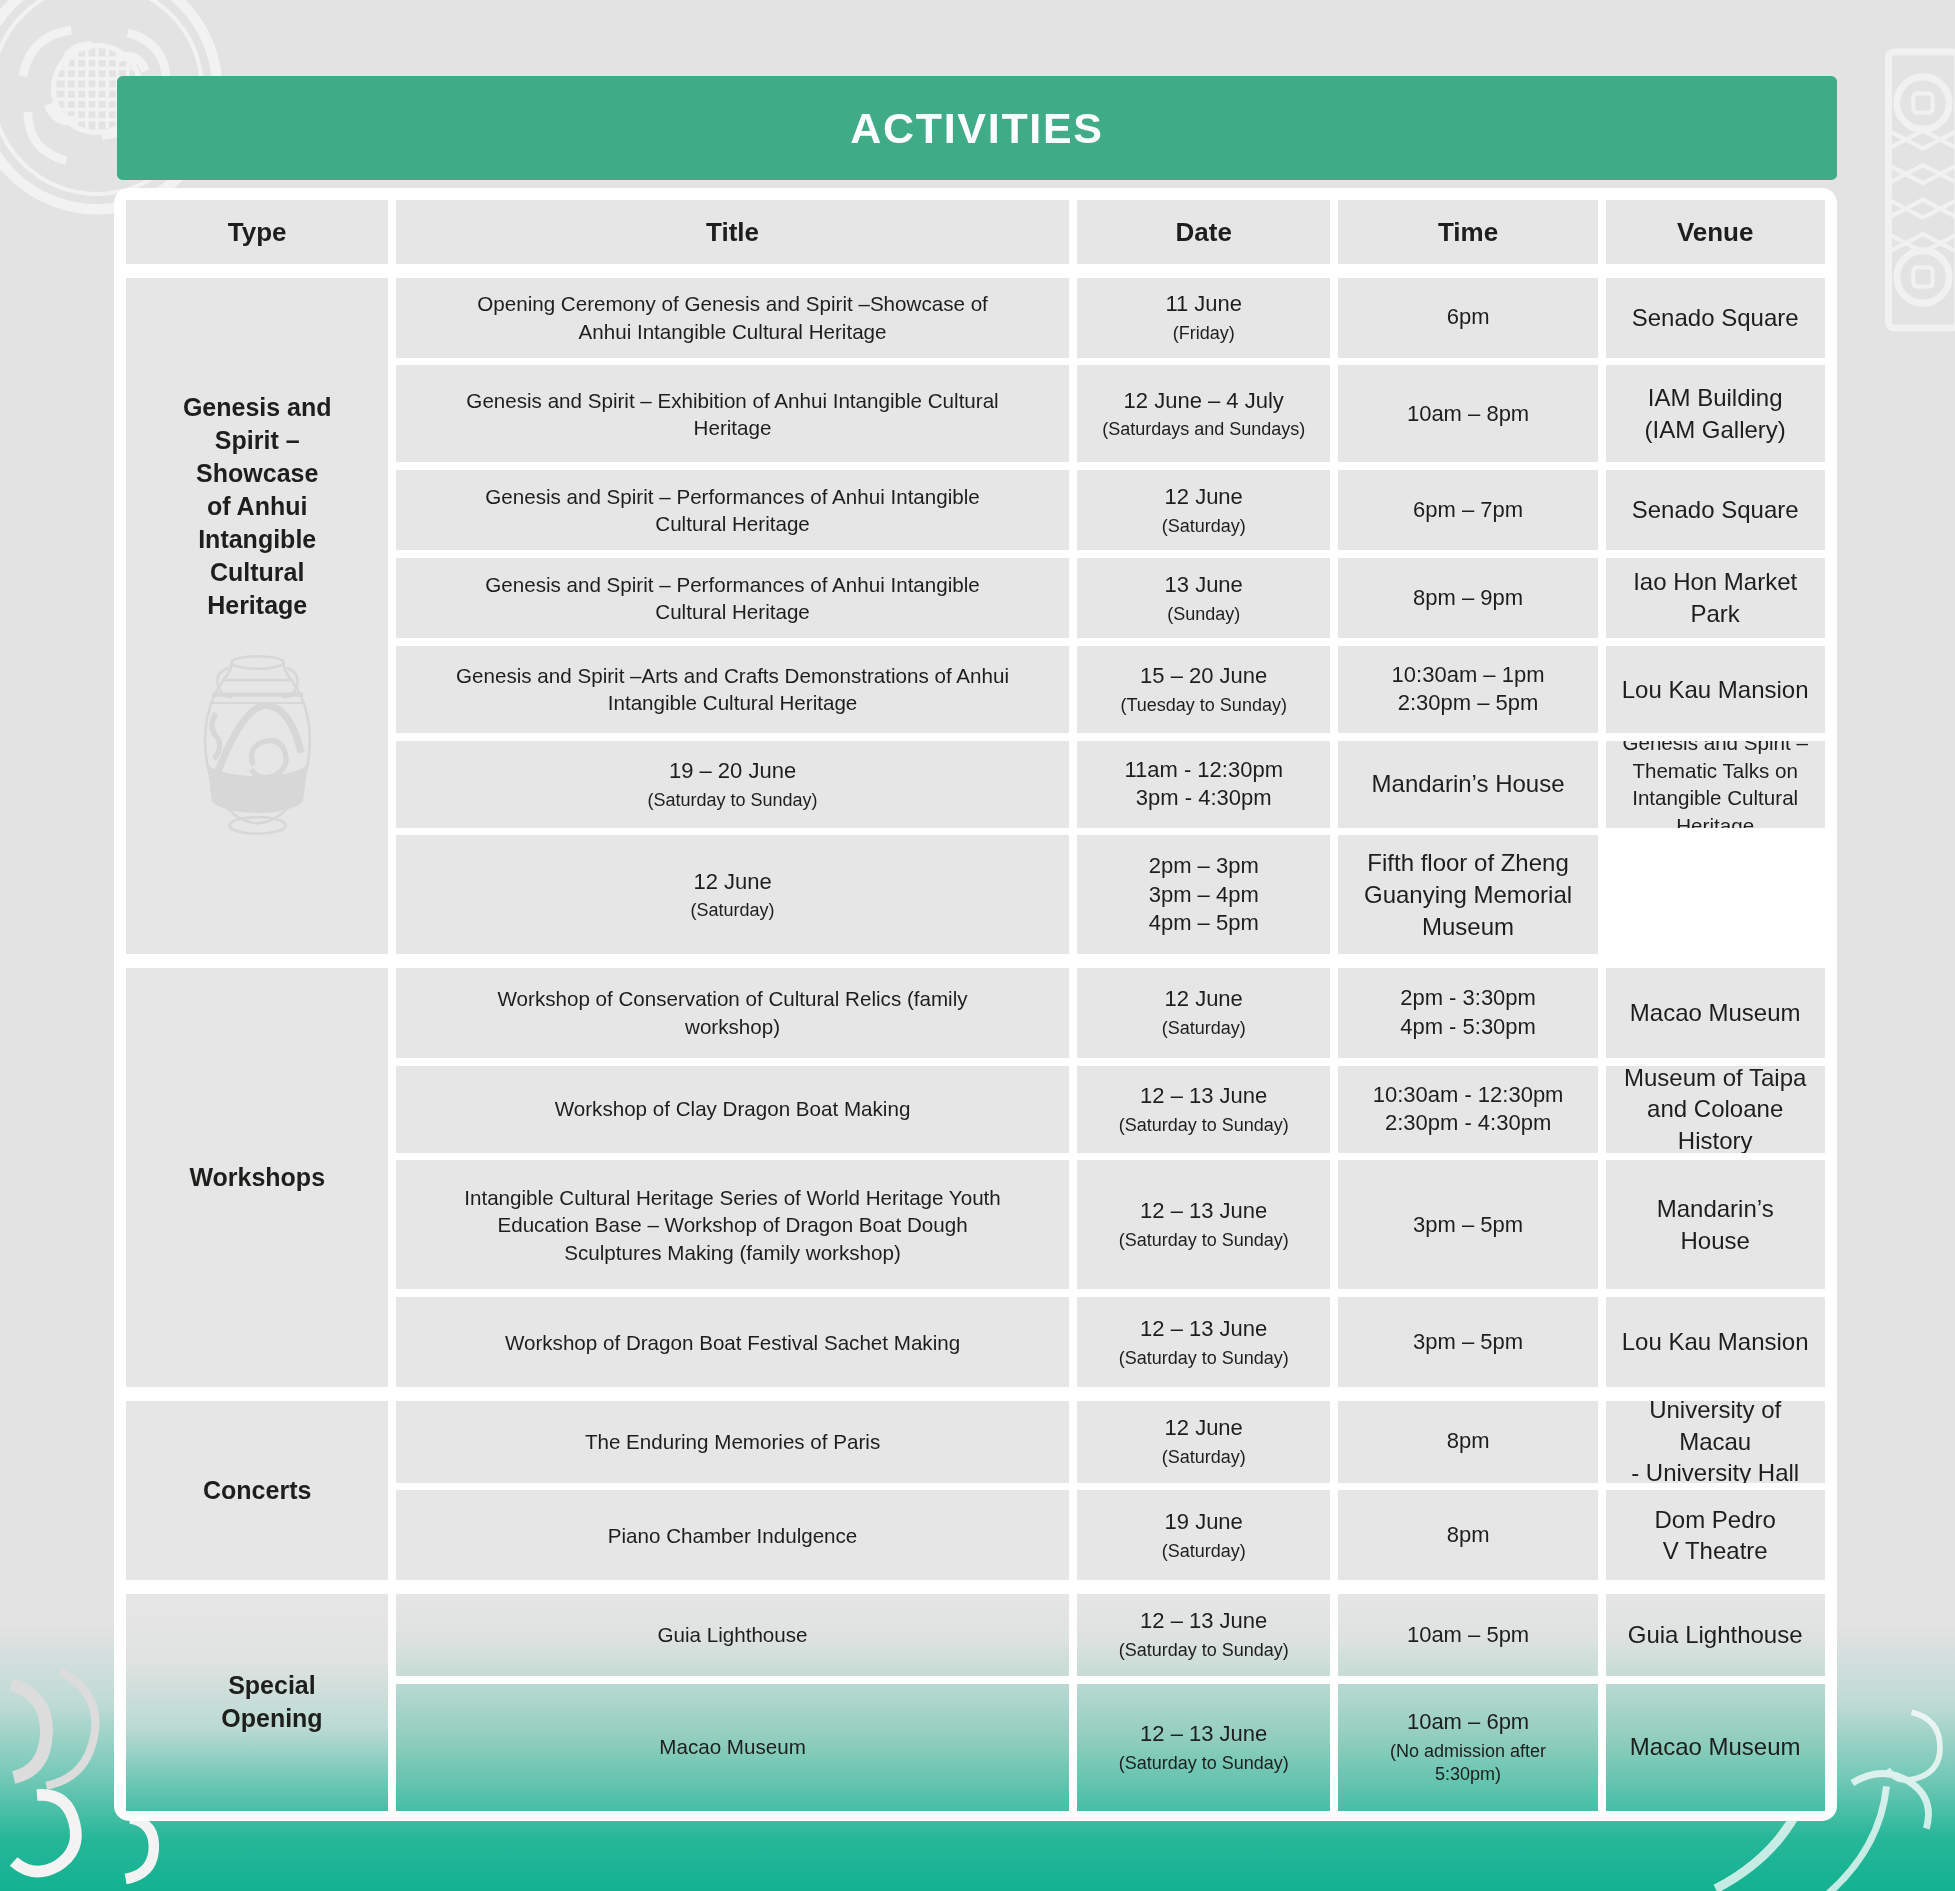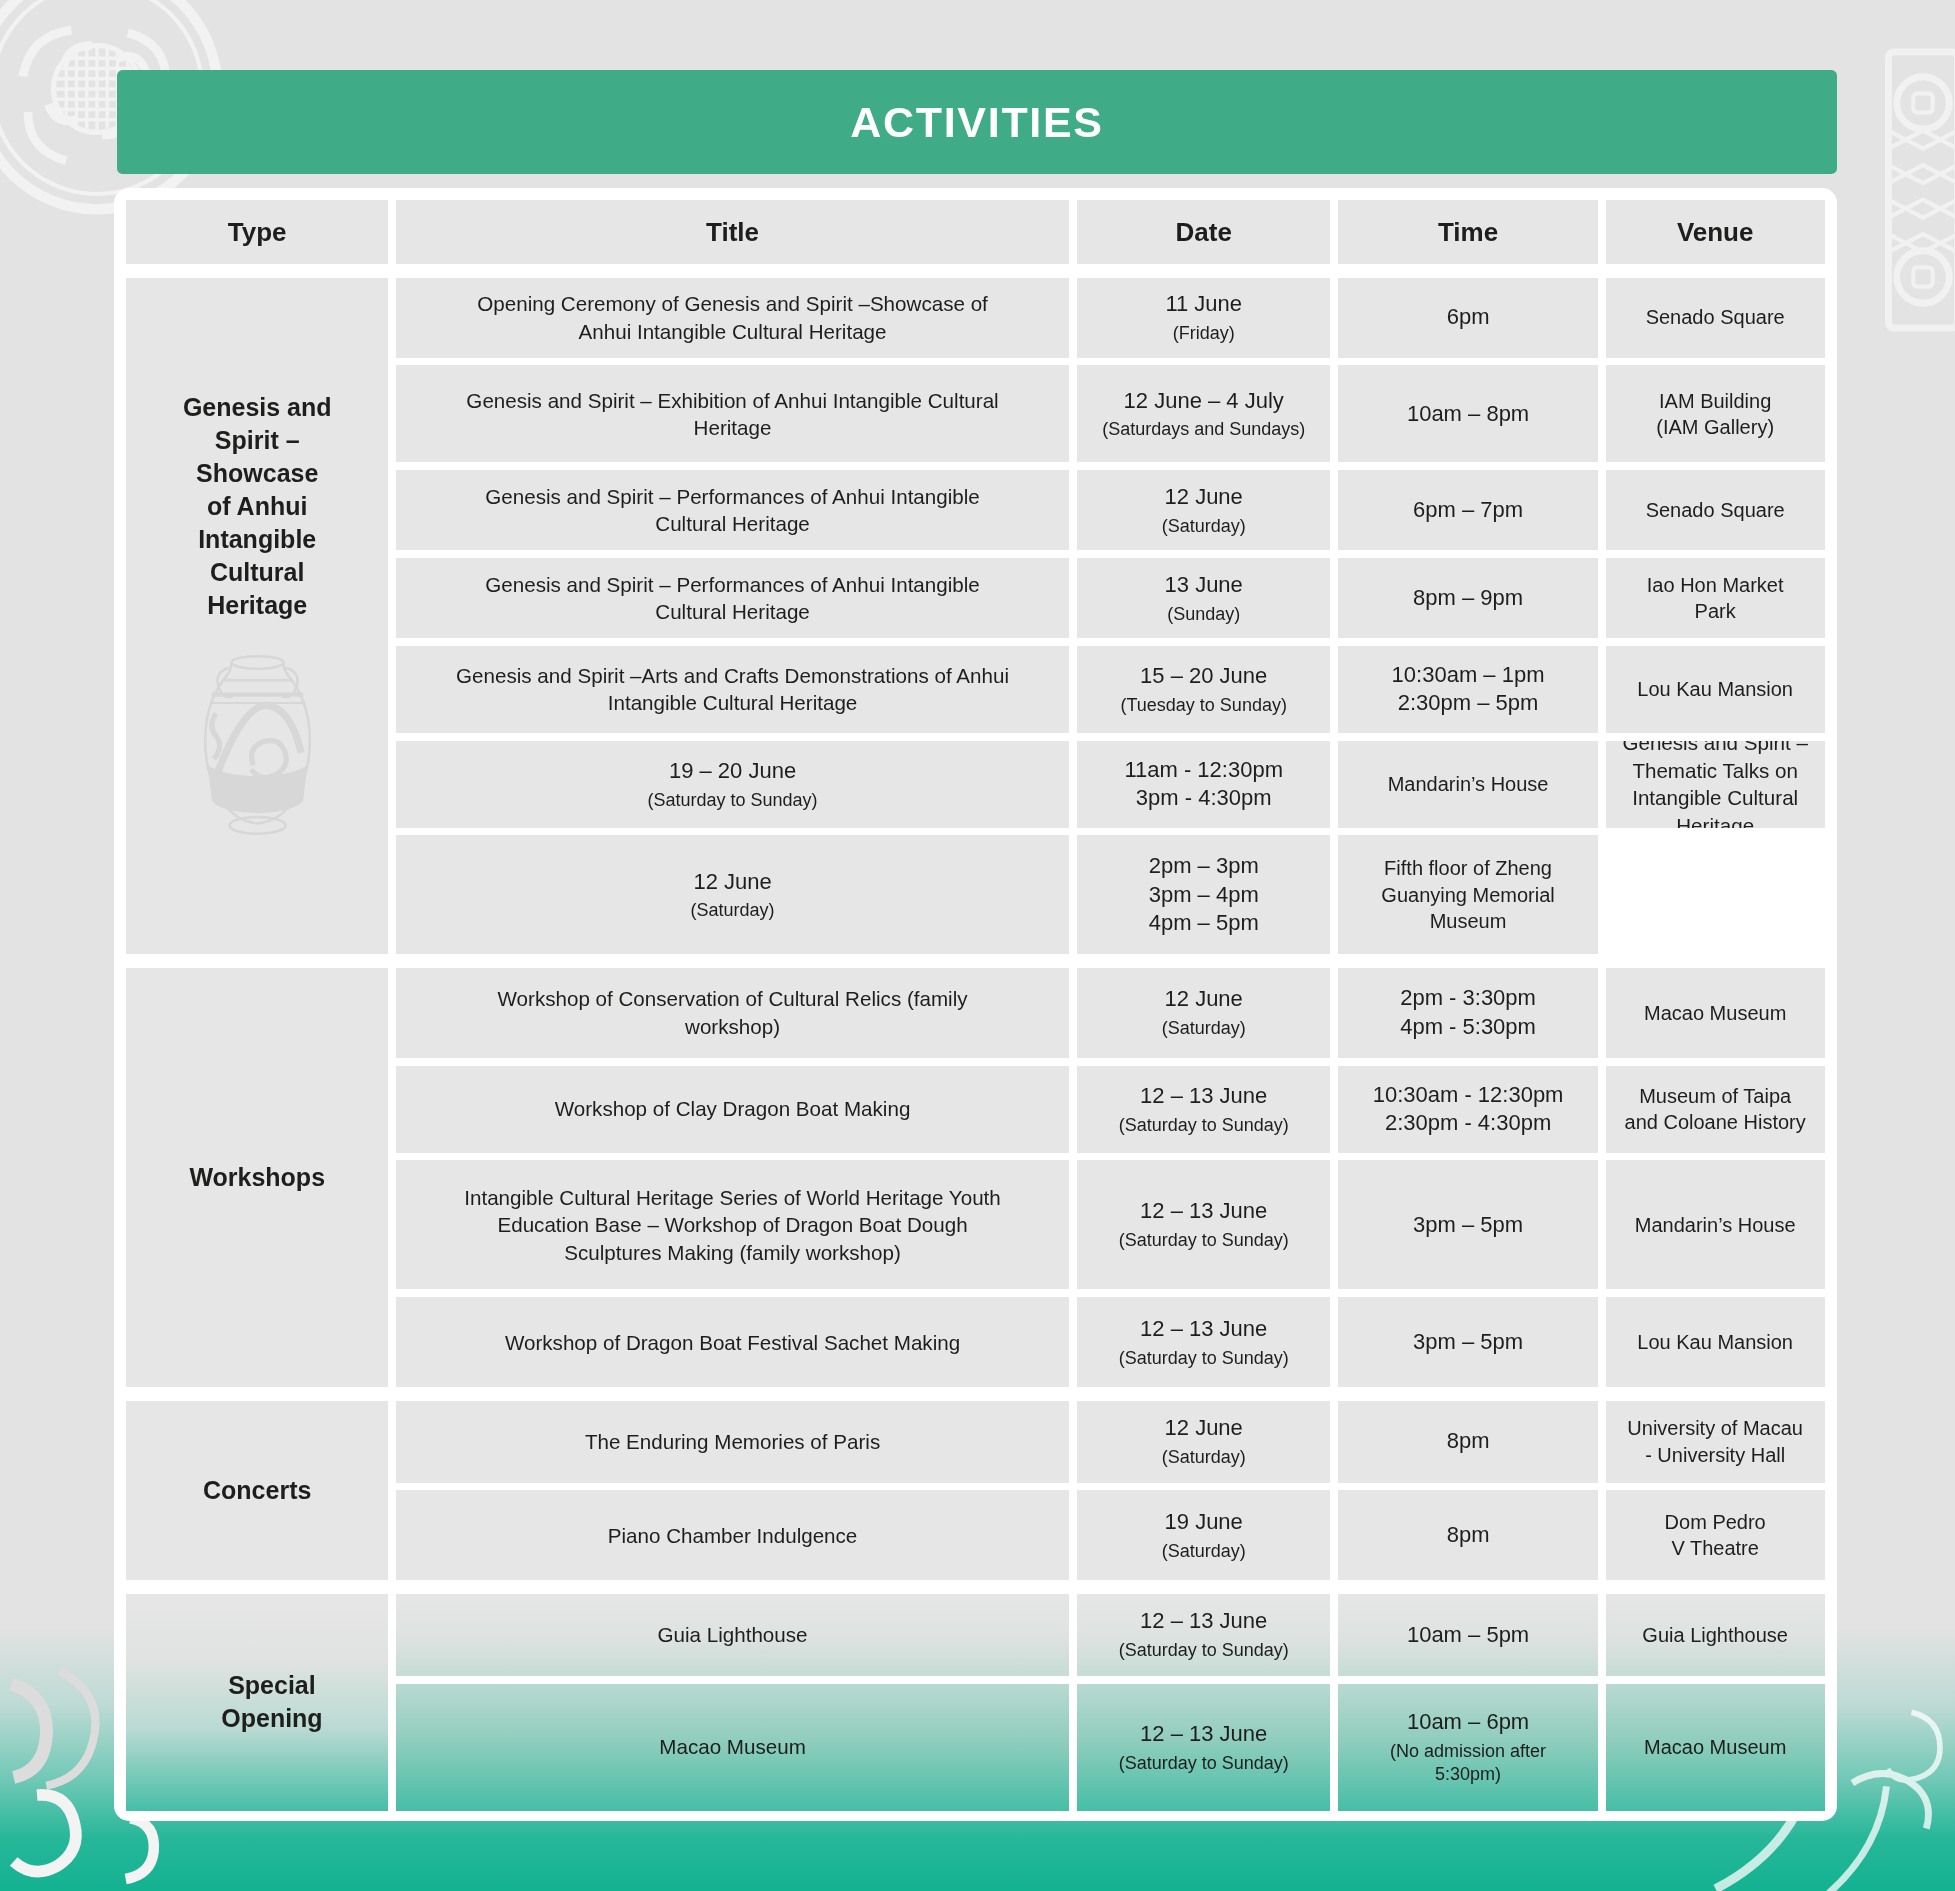--- a/index.html
+++ b/index.html
@@ -21,21 +21,21 @@
       rgba(18,178,145,0) 0%,
       rgba(18,178,145,0.18) 30%,
       rgba(18,178,145,0.55) 58%,
       rgba(18,178,145,0.9) 80%,
       #12b291 100%);
   }
   .dragon{left:-16.7px;bottom:-8.4px;width:290px;height:245px;z-index:2;}
   .floral{right:-25px;bottom:-14px;width:301px;height:262px;z-index:2;}
   
   .banner{
-    position:absolute;left:117px;top:70px;width:1720px;height:104px;
+    position:absolute;left:117px;top:76px;width:1720px;height:104px;
     background:#3fac87;border-radius:5.6px;
     display:flex;align-items:center;justify-content:center;z-index:3;
   }
   .banner .banner-text{
     color:#ffffff;font-size:43px;font-weight:bold;letter-spacing:1.7px;
   }
   
   .table-frame{
     position:absolute;left:114px;top:188px;width:1723px;height:1633px;
     background:#ffffff;box-sizing:border-box;padding:12.3px;
@@ -55,21 +55,21 @@
     background:#e6e6e6;
     display:flex;flex-direction:column;align-items:center;justify-content:center;
     text-align:center;padding:4.5px 14.5px;box-sizing:border-box;overflow:hidden;
   }
   .th{font-weight:bold;font-size:26px;}
   .type-cell{grid-row:1 / -1;}
   .type-label{font-weight:bold;font-size:25px;line-height:1.32;}
   .title{font-size:20.6px;line-height:1.33;max-width:563px;}
   .main{font-size:22px;line-height:1.3;}
   .note{font-size:18px;line-height:1.28;margin-top:3.3px;max-width:223px;}
-  .venue{font-size:20px;line-height:1.32;}
+  .venue{font-size:24px;line-height:1.32;}
   .pre{white-space:pre-line;}
   .vase{width:173px;height:192px;margin-top:27px;opacity:0.75;}
   
   .g4 .type-cell{background:linear-gradient(180deg,#e6e6e6 0%,#e0e3e1 30%,#badad3 62%,#46bea6 100%);padding-left:44px;}
   .g4 .row-a{background:linear-gradient(180deg,#e6e6e6 0%,#dde2e0 55%,#c6dcd5 100%);}
   .g4 .row-b{background:linear-gradient(180deg,#b9d9d2 0%,#8fcdbd 45%,#46bea6 100%);}
 </style>
 </head>
 <body>
 

